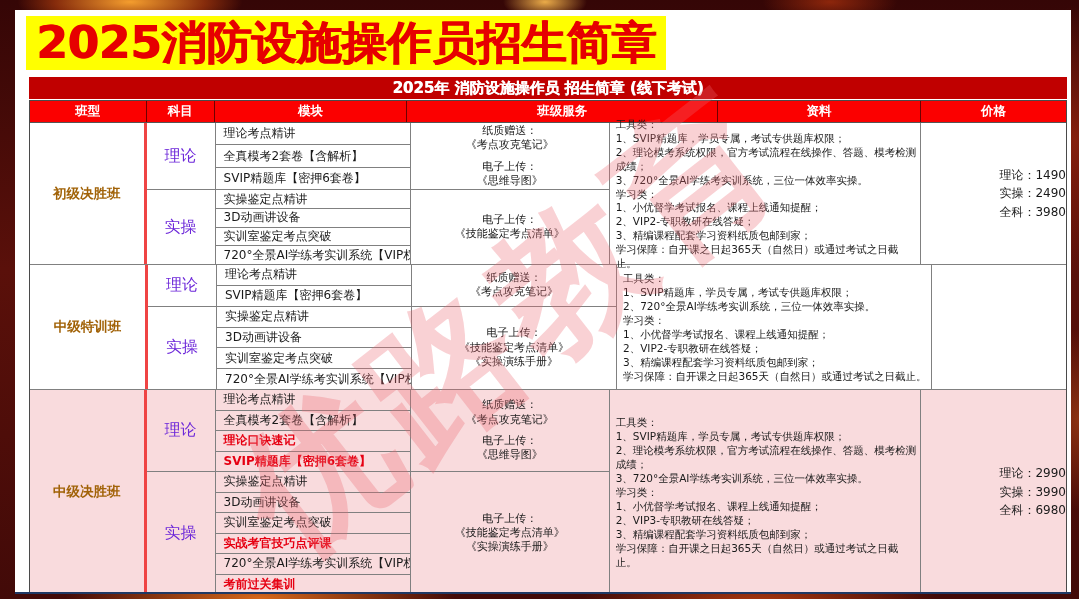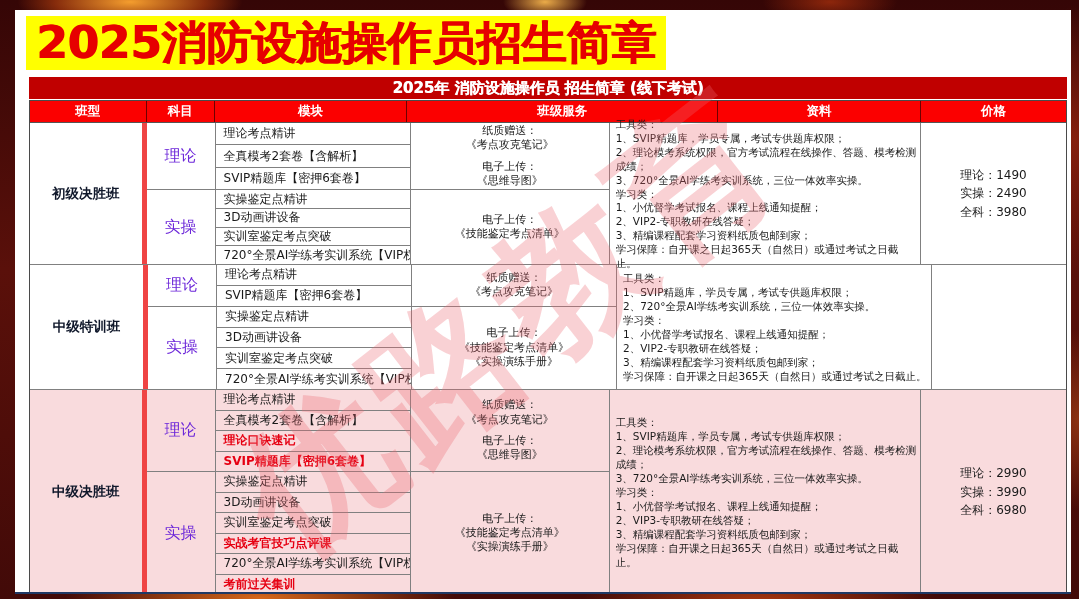--- a/index.html
+++ b/index.html
@@ -31,38 +31,38 @@
     justify-content:center;border-right:1px solid #6e0000;box-sizing:border-box}
   .hcell:last-child{border-right:none}
   .w0{width:118px}.w1{width:69px}.w2{width:195px}.w3{width:205px}.w4{width:315px}.w5{width:147px}
   .section{display:flex;background:#fff}
   .section + .section{border-top:1px solid #808080}
   .gridbox .section:nth-child(2){height:141px}
   .gridbox .section:nth-child(3){height:124px}
   .gridbox .section:nth-child(4){height:204px}
   .section.pink{background:#f9dbdd}
   .cell{box-sizing:border-box}
-  .bantype{width:118px;border-right:5px solid #ef4444;display:flex;align-items:center;
-    justify-content:center;font-weight:bold;font-size:13.5px;color:#0f172a;text-align:center}
+  .bantype{width:118px;border-right:3px solid #ef4444;display:flex;align-items:center;
+    justify-content:center;font-weight:bold;font-size:13.5px;color:#a16207;text-align:center}
   .mid{width:469px;display:flex;flex-direction:column;border-right:1px solid #808080;box-sizing:border-box}
   .subblock{display:flex;min-height:0}
   .subblock + .subblock{border-top:1px solid #808080}
   .subject{width:69px;border-right:1px solid #808080;display:flex;align-items:center;
     justify-content:center;font-size:16px;color:#6d28d9}
   .modcol{width:195px;border-right:1px solid #808080;display:flex;flex-direction:column;box-sizing:border-box}
   .modrow{flex:1;display:flex;align-items:center;padding-left:8px;font-size:12px;color:#1a1a1a;
     box-sizing:border-box;min-height:0;white-space:nowrap;overflow:hidden}
   .modrow + .modrow{border-top:1px solid #808080}
   .modrow.red{color:#e60012;font-weight:bold}
   .material{flex:1;display:flex;flex-direction:column;justify-content:center;align-items:center;
     font-size:11px;color:#1a1a1a;line-height:1.3;overflow:hidden;text-align:center}
   .matline.gap{height:7px}
   .service{width:315px;border-right:1px solid #808080;padding:2px 2px 0 6px;font-size:10.5px;
     line-height:1.33;color:#1a1a1a;display:flex;flex-direction:column;justify-content:center}
-  .price{width:147px;display:flex;flex-direction:column;justify-content:center;align-items:center;
+  .price{width:147px;display:flex;flex-direction:column;justify-content:center;align-items:flex-end;
     font-size:12px;line-height:1.55;color:#1a1a1a}
   .watermark{position:absolute;left:200px;top:440px;transform-origin:0 0;transform:rotate(-38deg);
     font-size:150px;font-weight:900;color:rgba(235,102,112,0.30);letter-spacing:8px;
     pointer-events:none;z-index:30;white-space:nowrap}
 </style>
 </head>
 <body>
 
 <div class="panel">
   <div class="title-wrap">

